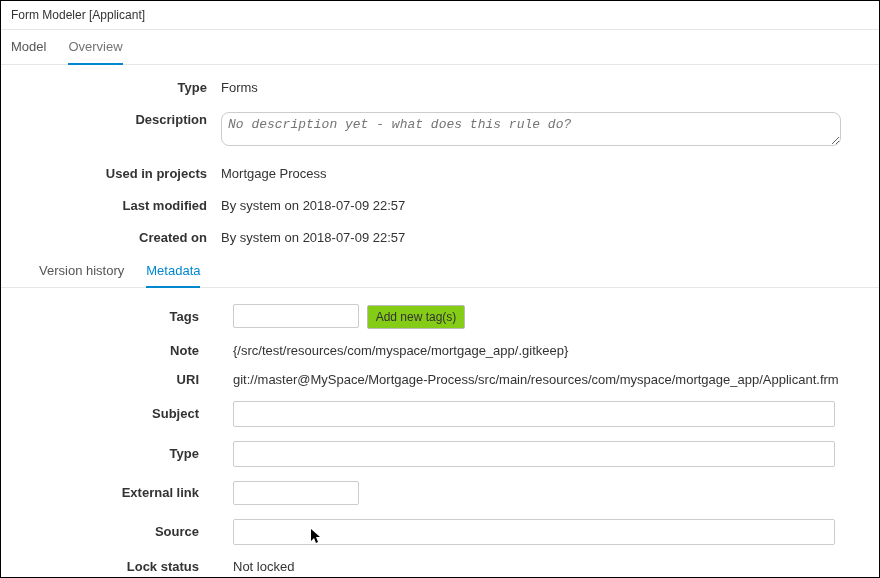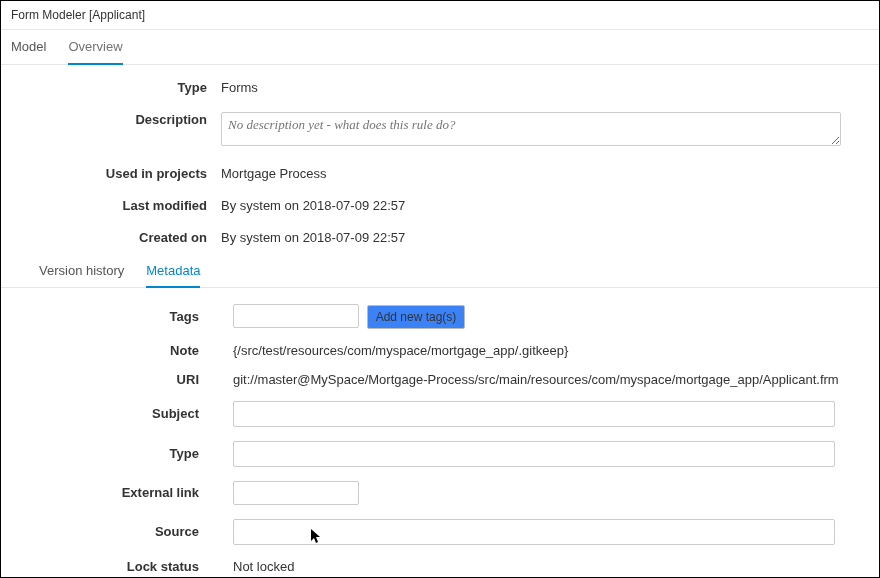--- a/index.html
+++ b/index.html
@@ -63,23 +63,23 @@
       color: #333;
       padding-top: 3px;
       padding-right: 8px;
     }
     .desc-textarea {
       width: 100%;
       max-width: 620px;
       height: 34px;
       resize: vertical;
       border: 1px solid #ccc;
-      border-radius: 2px;
+      border-radius: 8px;
       padding: 4px 6px;
-      font-family: Liberation Serif, serif;
+      font-family: Liberation Mono, monospace;
       font-size: 13px;
       font-style: italic;
       color: #999;
     }
     .subtabs {
       display: flex;
       gap: 22px;
       padding: 0 0 0 38px;
       border-bottom: 1px solid #e6e6e6;
       margin-top: 10px;
@@ -130,21 +130,21 @@
       max-width: 602px;
       height: 26px;
       border: 1px solid #ccc;
       border-radius: 2px;
       padding: 2px 6px;
       font-size: 13px;
     }
     .add-tag-btn {
       height: 24px;
       border: 1px solid #bbb;
-      background: #3b82f6;
+      background: #84cc16;
       border-radius: 2px;
       padding: 0 8px;
       font-size: 12px;
       cursor: pointer;
       margin-left: 4px;
       color: #333;
     }
     .cursor-icon {
       position: absolute;
       left: 311px;

